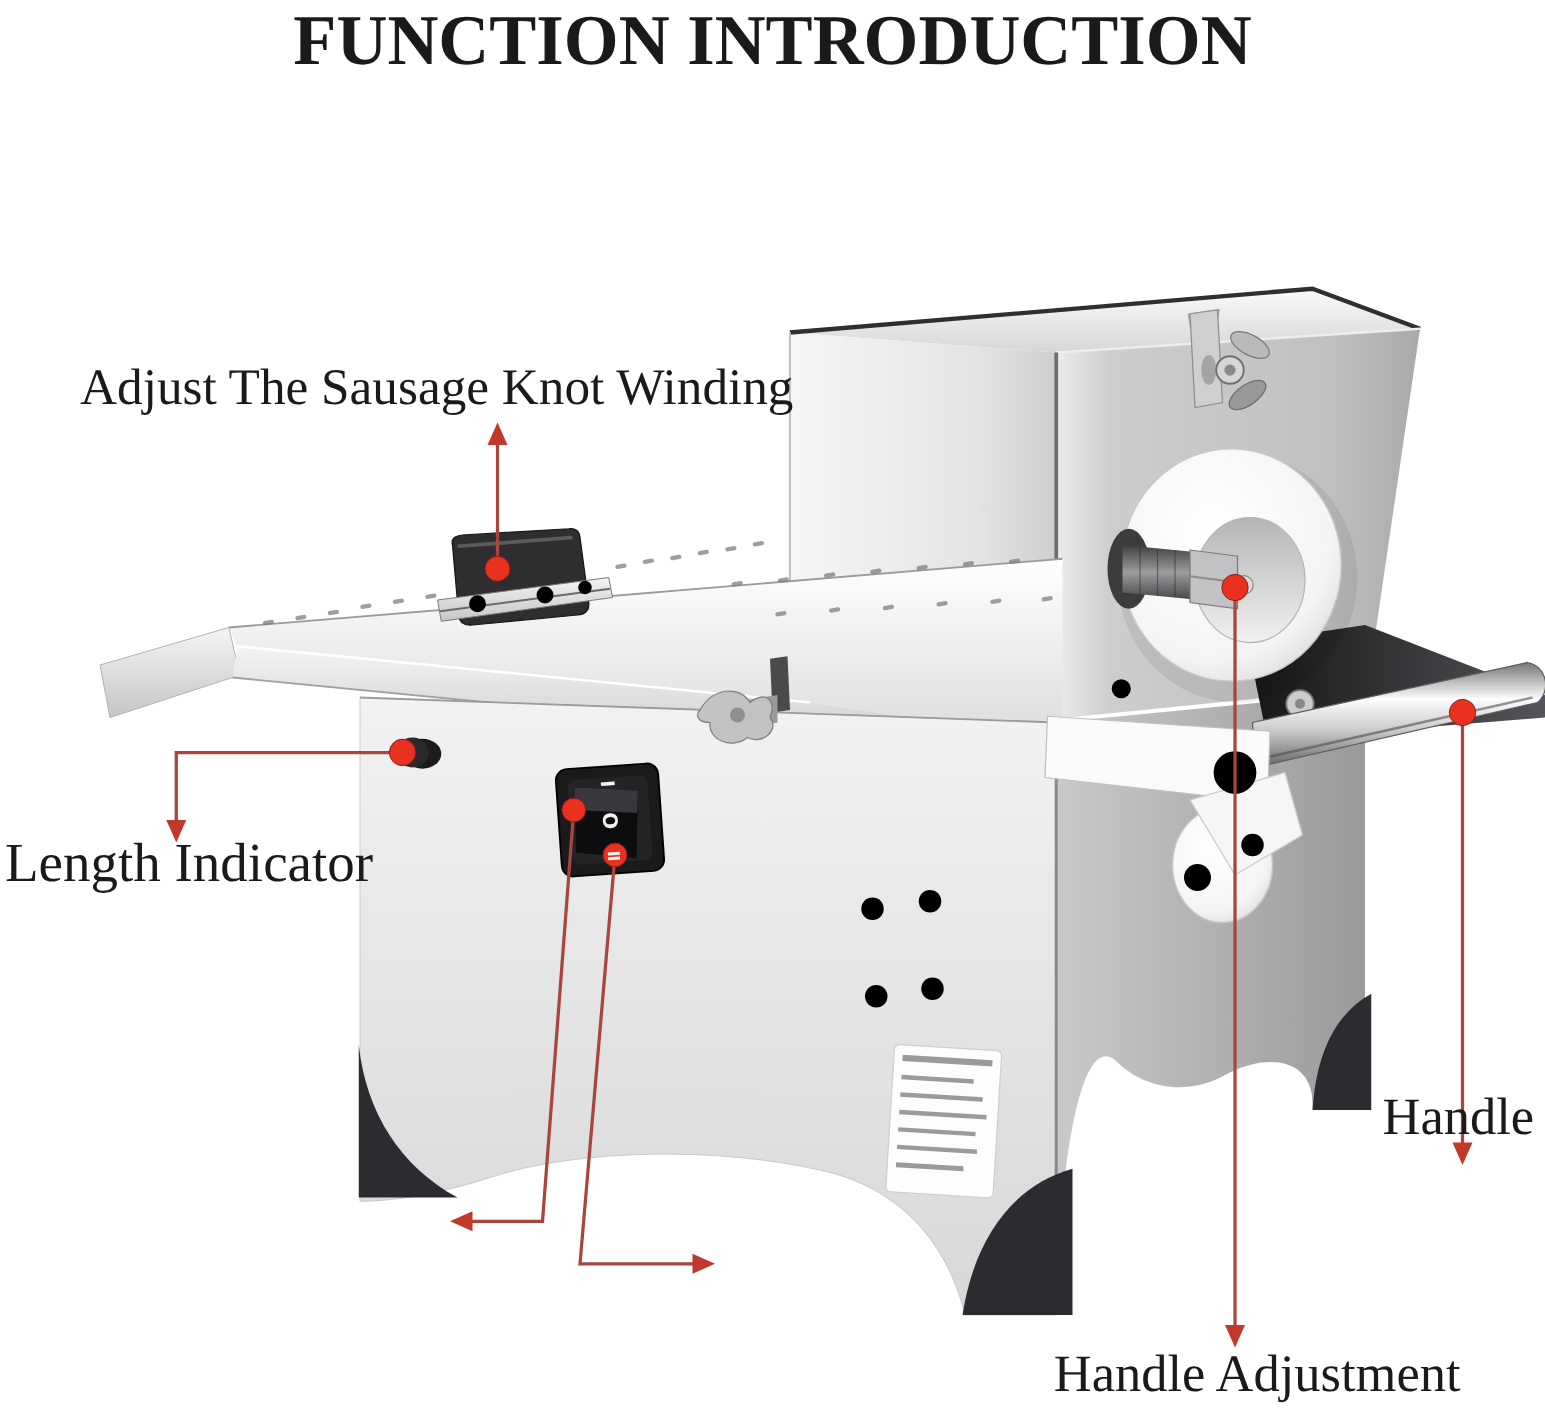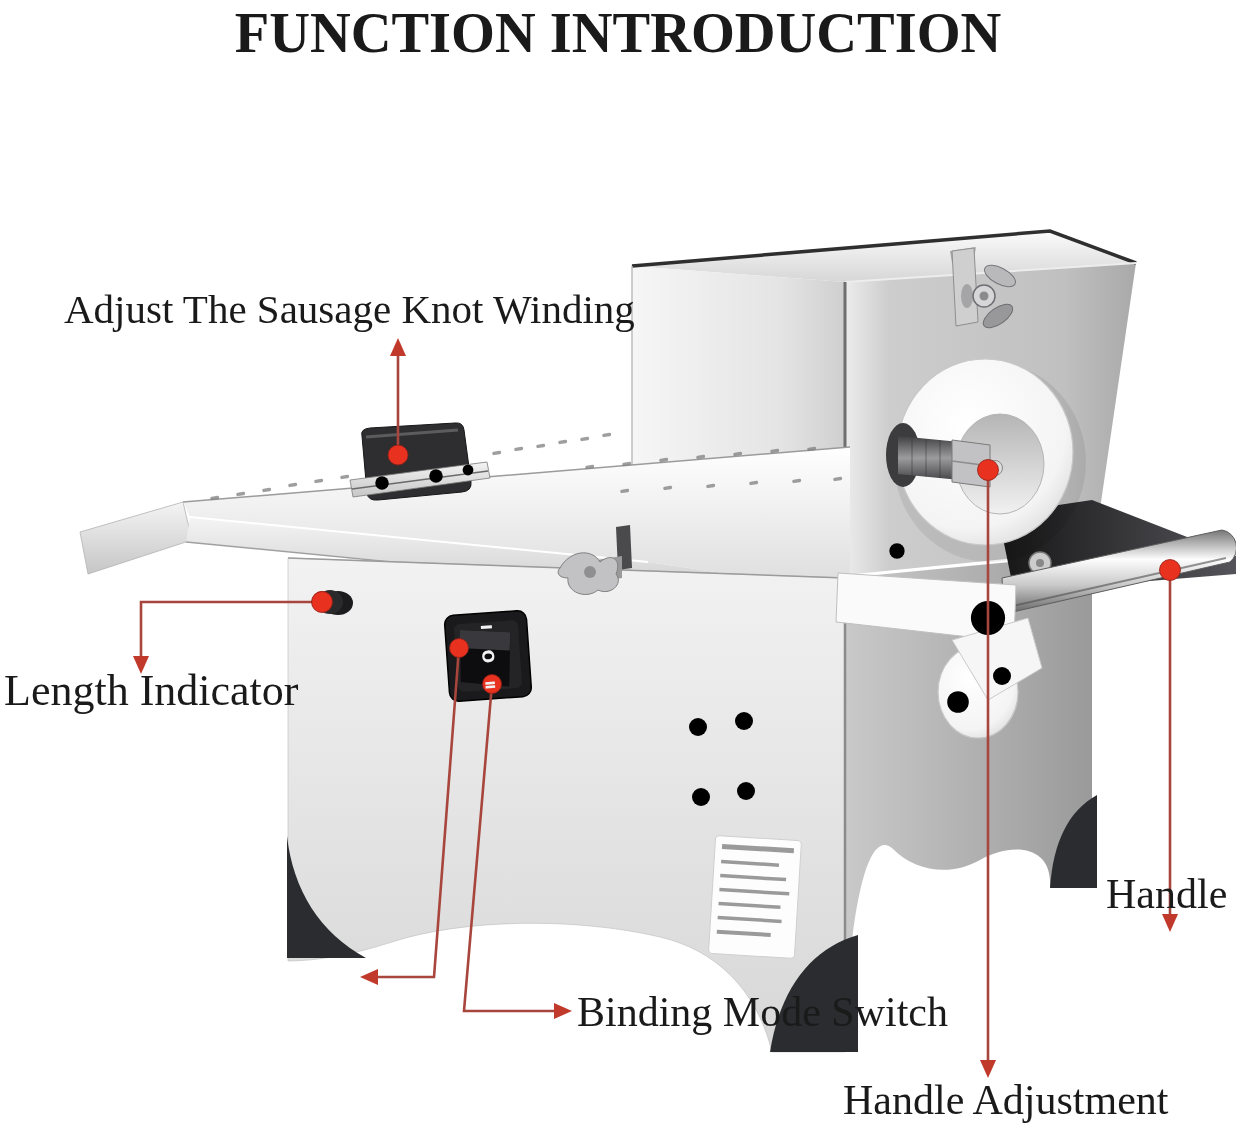--- a/index.html
+++ b/index.html
@@ -296,16 +296,15 @@
 
   <div class="switch-glyphs">
     <span class="glyph-top">I</span>
     <span class="glyph-mid">O</span>
     <span class="glyph-bot">II</span>
   </div>
 
   <h1 class="page-title">FUNCTION INTRODUCTION</h1>
   <div class="callout knot">Adjust The Sausage Knot Winding</div>
   <div class="callout power">Length Indicator</div>
-  <div class="callout binding">Binding Mode Switch</div>
   <div class="callout slack">Handle Adjustment</div>
   <div class="callout handle">Handle</div>
 </div>
 
 </body></html>

